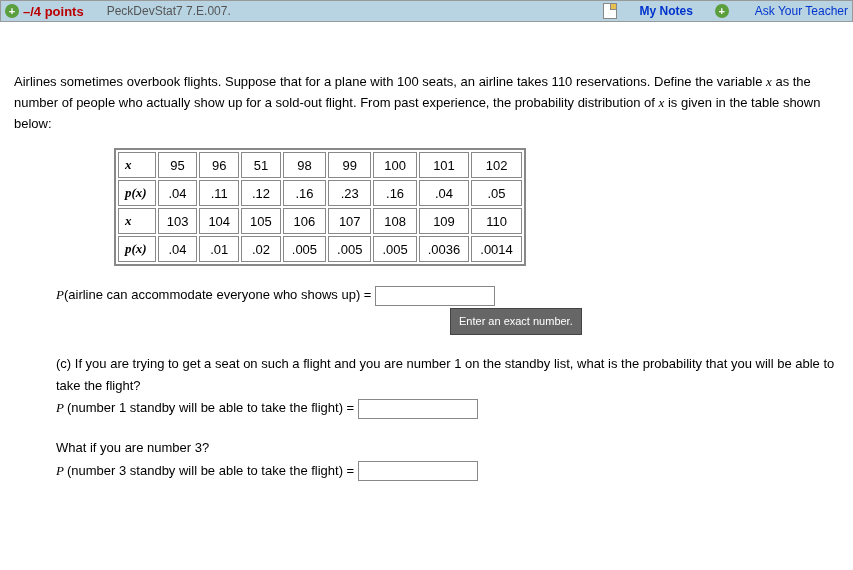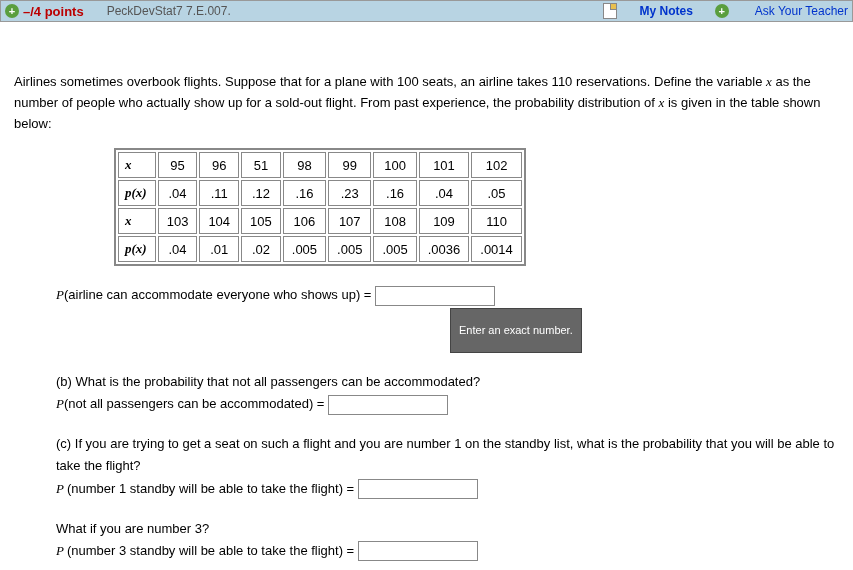--- a/index.html
+++ b/index.html
@@ -16,21 +16,21 @@
     .ask-teacher { color: #0033cc; font-weight: normal; font-size: 12px; cursor: pointer; }
     .content { padding: 10px 14px; }
     .problem-text { line-height: 1.6; margin-bottom: 14px; margin-top: 40px; }
     .ital { font-style: italic; font-family: 'Times New Roman', serif; }
     .table-wrap { margin: 0 0 18px 100px; }
     table.dist { border-collapse: separate; border-spacing: 2px; border: 2px solid #888; }
     table.dist td { border: 1px solid #888; padding: 4px 8px; text-align: center; min-width: 36px; height: 26px; font-size: 13px; }
     table.dist td.hdr { font-weight: bold; font-style: italic; font-family: 'Times New Roman', serif; text-align: left; padding-left: 6px; }
     .question-block { margin: 0 0 18px 42px; line-height: 1.7; }
     .ans-input { width: 120px; height: 20px; border: 1px solid #888; vertical-align: middle; font-size: 12px; padding: 1px 3px; }
-    .tooltip { background: #666; color: #fff; font-size: 11px; padding: 12px 8px; margin-top: 2px; display: inline-block; border: 1px solid #444; margin-left: 394px; }
+    .tooltip { background: #666; color: #fff; font-size: 11px; padding: 3px 8px; margin-top: 2px; display: inline-block; border: 1px solid #444; margin-left: 394px; }
   </style>
 </head>
 <body>
 
 <div class="header-bar">
   <span class="plus-icon">+</span>
   <span class="points-text"><span class="neg">–/4 points</span></span>
   <span class="ref-text">PeckDevStat7 7.E.007.</span>
   <div class="header-right">
     <span class="notes-icon"></span>
@@ -96,26 +96,20 @@
       </table>
   </div>
 
   <div class="question-block">
     <div>
       <span class="ital">P</span><span>(airline can accommodate everyone who shows up) = </span><input type="text" class="ans-input" style="">
     </div>
     <div class="tooltip">Enter an exact number.</div>
   </div>
 
-  <div class="question-block">
-    <div>(b) What is the probability that not all passengers can be accommodated?</div>
-    <div>
-      <span class="ital">P</span><span>(not all passengers can be accommodated) = </span><input type="text" class="ans-input" style="">
-    </div>
-  </div>
 
   <div class="question-block">
     <div>(c) If you are trying to get a seat on such a flight and you are number 1 on the standby list, what is the probability that you will be able to take the flight?</div>
     <div>
       <span class="ital">P </span><span>(number 1 standby will be able to take the flight) = </span><input type="text" class="ans-input" style="">
     </div>
   </div>
 
   <div class="question-block">
     <div>What if you are number 3?</div>

